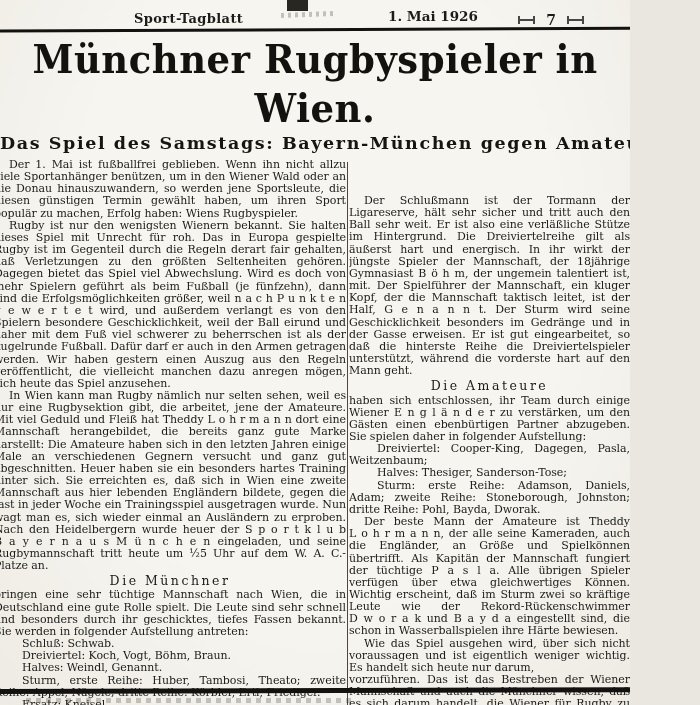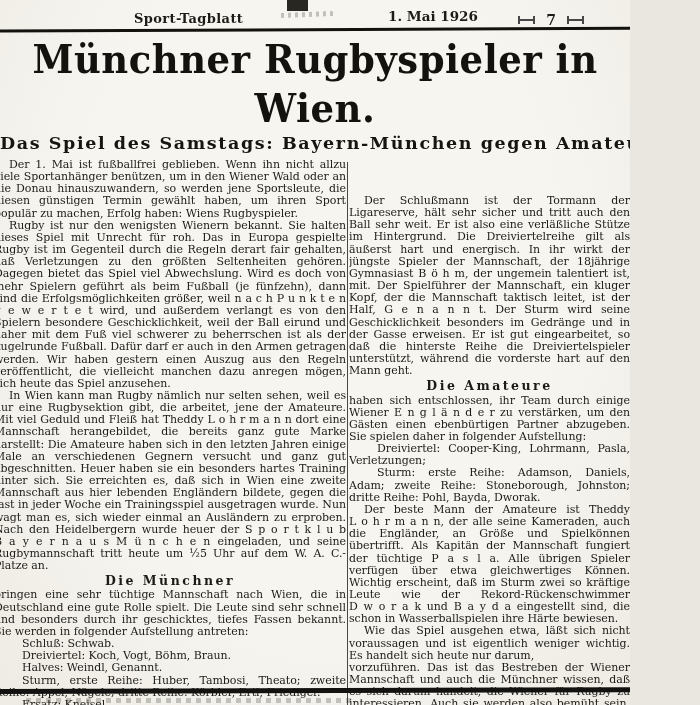--- a/index.html
+++ b/index.html
@@ -62,21 +62,21 @@
     text-align:justify;overflow:hidden;
   }
   .col-left{width:352px;margin-left:-6px;flex:none;}
   .col-divider{width:1px;flex:none;background:#4c463e;margin:3px 1px 0 1px;}
   .col-right{flex:1;min-width:0;margin-top:36px;}
   .col p{margin:0;text-indent:15px;}
   .col p.no-indent{text-indent:0;}
   .col p.lineup{text-indent:28px;}
   .sec-heading{
     margin:3px 0 2px 0;text-align:center;text-indent:0 !important;
-    font-size:12.5px;font-weight:bold;letter-spacing:2.5px;
+    font-size:12.5px;font-weight:normal;letter-spacing:2.5px;
   }
   
   .bottom-rule{
     position:absolute;left:-2px;top:688px;width:704px;height:4.5px;
     background:#141210;transform:rotate(-0.15deg);
   }
   .bottom-smudge{
     position:absolute;left:26px;top:698px;width:330px;height:5px;opacity:.28;
     background:repeating-linear-gradient(90deg, rgba(40,38,32,.85) 0 5px, transparent 5px 10px);
     filter:blur(.4px);
@@ -117,24 +117,25 @@
       <p class="lineup">Sturm, erste Reihe: Huber, Tambosi, Theato; zweite Reihe: Appel, Nägele; dritte Reihe: Körbler, Ertl, Friediger.</p>
       <p class="lineup">Ersatz: Kneisel.</p>
     </div>
 
     <div class="col-divider"></div>
 
     <div class="col col-right">
       <p>Der Schlußmann ist der Tormann der Ligareserve, hält sehr sicher und tritt auch den Ball sehr weit. Er ist also eine verläßliche Stütze im Hintergrund. Die Dreiviertelreihe gilt als äußerst hart und energisch. In ihr wirkt der jüngste Spieler der Mannschaft, der 18jährige Gymnasiast B&nbsp;ö&nbsp;h&nbsp;m, der ungemein talentiert ist, mit. Der Spielführer der Mannschaft, ein kluger Kopf, der die Mannschaft taktisch leitet, ist der Half, G&nbsp;e&nbsp;n&nbsp;a&nbsp;n&nbsp;n&nbsp;t. Der Sturm wird seine Geschicklichkeit besonders im Gedränge und in der Gasse erweisen. Er ist gut eingearbeitet, so daß die hinterste Reihe die Dreiviertelspieler unterstützt, während die vorderste hart auf den Mann geht.</p>
       <h3 class="sec-heading">Die Amateure</h3>
       <p class="no-indent">haben sich entschlossen, ihr Team durch einige Wiener E&nbsp;n&nbsp;g&nbsp;l&nbsp;ä&nbsp;n&nbsp;d&nbsp;e&nbsp;r zu verstärken, um den Gästen einen ebenbürtigen Partner abzugeben. Sie spielen daher in folgender Aufstellung:</p>
-      <p class="lineup">Dreiviertel: Cooper-King, Lohrmann, Pasla, Verletzungen;</p>
+      <p class="lineup">Dreiviertel: Cooper-King, Dagegen, Pasla, Weitzenbaum;</p>
+      <p class="lineup">Halves: Thesiger, Sanderson-Tose;</p>
       <p class="lineup">Sturm: erste Reihe: Adamson, Daniels, Adam; zweite Reihe: Stoneborough, Johnston; dritte Reihe: Pohl, Bayda, Dworak.</p>
       <p>Der beste Mann der Amateure ist Theddy L&nbsp;o&nbsp;h&nbsp;r&nbsp;m&nbsp;a&nbsp;n&nbsp;n, der alle seine Kameraden, auch die Engländer, an Größe und Spielkönnen übertrifft. Als Kapitän der Mannschaft fungiert der tüchtige P&nbsp;a&nbsp;s&nbsp;l&nbsp;a. Alle übrigen Spieler verfügen über etwa gleichwertiges Können. Wichtig erscheint, daß im Sturm zwei so kräftige Leute wie der Rekord-Rückenschwimmer D&nbsp;w&nbsp;o&nbsp;r&nbsp;a&nbsp;k und B&nbsp;a&nbsp;y&nbsp;d&nbsp;a eingestellt sind, die schon in Wasserballspielen ihre Härte bewiesen.</p>
-      <p>Wie das Spiel ausgehen etwa, läßt sich nicht voraussagen und ist eigentlich weniger wichtig. Es handelt sich heute nur darum,</p>
+      <p>Wie das Spiel ausgehen wird, über sich nicht voraussagen und ist eigentlich weniger wichtig. Es handelt sich heute nur darum,</p>
       <p class="no-indent">vorzuführen. Das ist das Bestreben der Wiener Mannschaft und auch die Münchner wissen, daß es sich darum handelt, die Wiener für Rugby zu interessieren. Auch sie werden also bemüht sein, so schön und interessant als möglich zu spielen. Es ist zu hoffen, daß recht viele Wiener sich heute dieses Spiel ansehen und dann vielleicht eine dauernde Anhängerschar für Rugby bilden werden. Dann kann es kommen, daß die Amateure nicht die einzige Rugbymannschaft Wiens bleiben.</p>
       <p>Vor dem Rugbyspiele tragen die Amateure und Admira ein H&nbsp;a&nbsp;n&nbsp;d&nbsp;b&nbsp;a&nbsp;l&nbsp;l&nbsp;-&nbsp;F&nbsp;r&nbsp;e&nbsp;u&nbsp;n&nbsp;d&nbsp;s&nbsp;c&nbsp;h&nbsp;a&nbsp;f&nbsp;t&nbsp;s&nbsp;s&nbsp;p&nbsp;i&nbsp;e&nbsp;l aus.</p>
     </div>
 
   </div>
 
   <div class="bottom-rule"></div>
   <div class="bottom-smudge"></div>
 
 </div>

